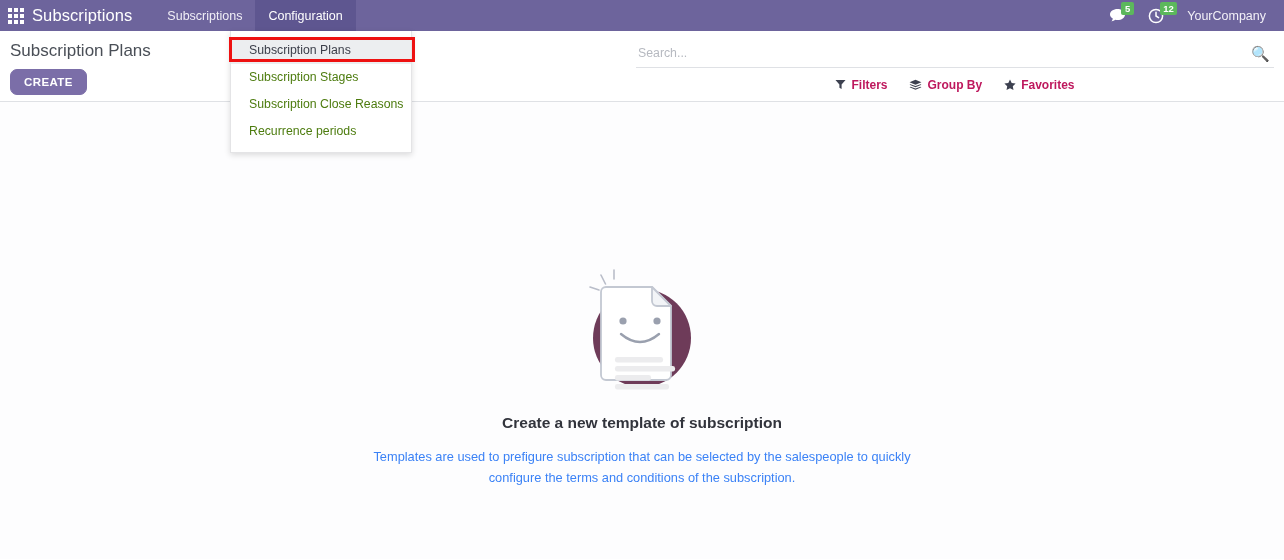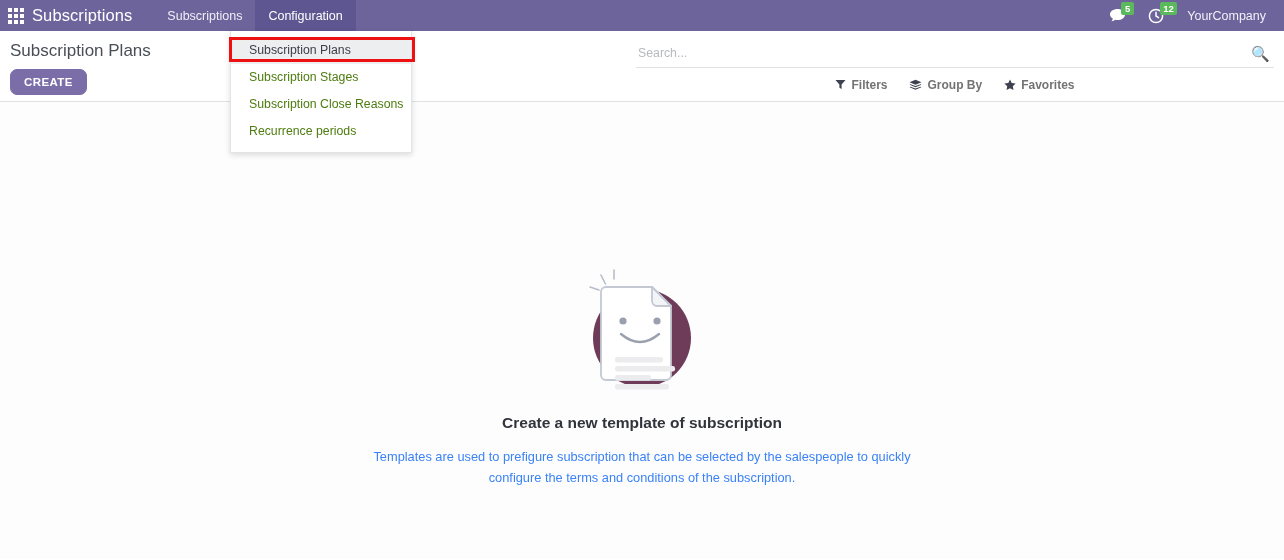--- a/index.html
+++ b/index.html
@@ -184,21 +184,21 @@
   .search-icon { color: #6b6f77; font-size: 15px; padding: 0 2px 0 8px; cursor: pointer; line-height: 1; }
   .filters-row {
     display: flex; align-items: center; justify-content: center;
     gap: 22px;
     height: 37px;
   }
   .filter-btn {
     display: flex; align-items: center; gap: 5px;
     font-size: 12px;
     font-weight: bold;
-    color: #737373;
+    color: #be185d;
     cursor: pointer;
     white-space: nowrap;
   }
   .filter-btn svg { display: block; }
 
   
   .content {
     position: relative;
     height: calc(560px - 31px - 72px);
     background: #fdfdfe;

